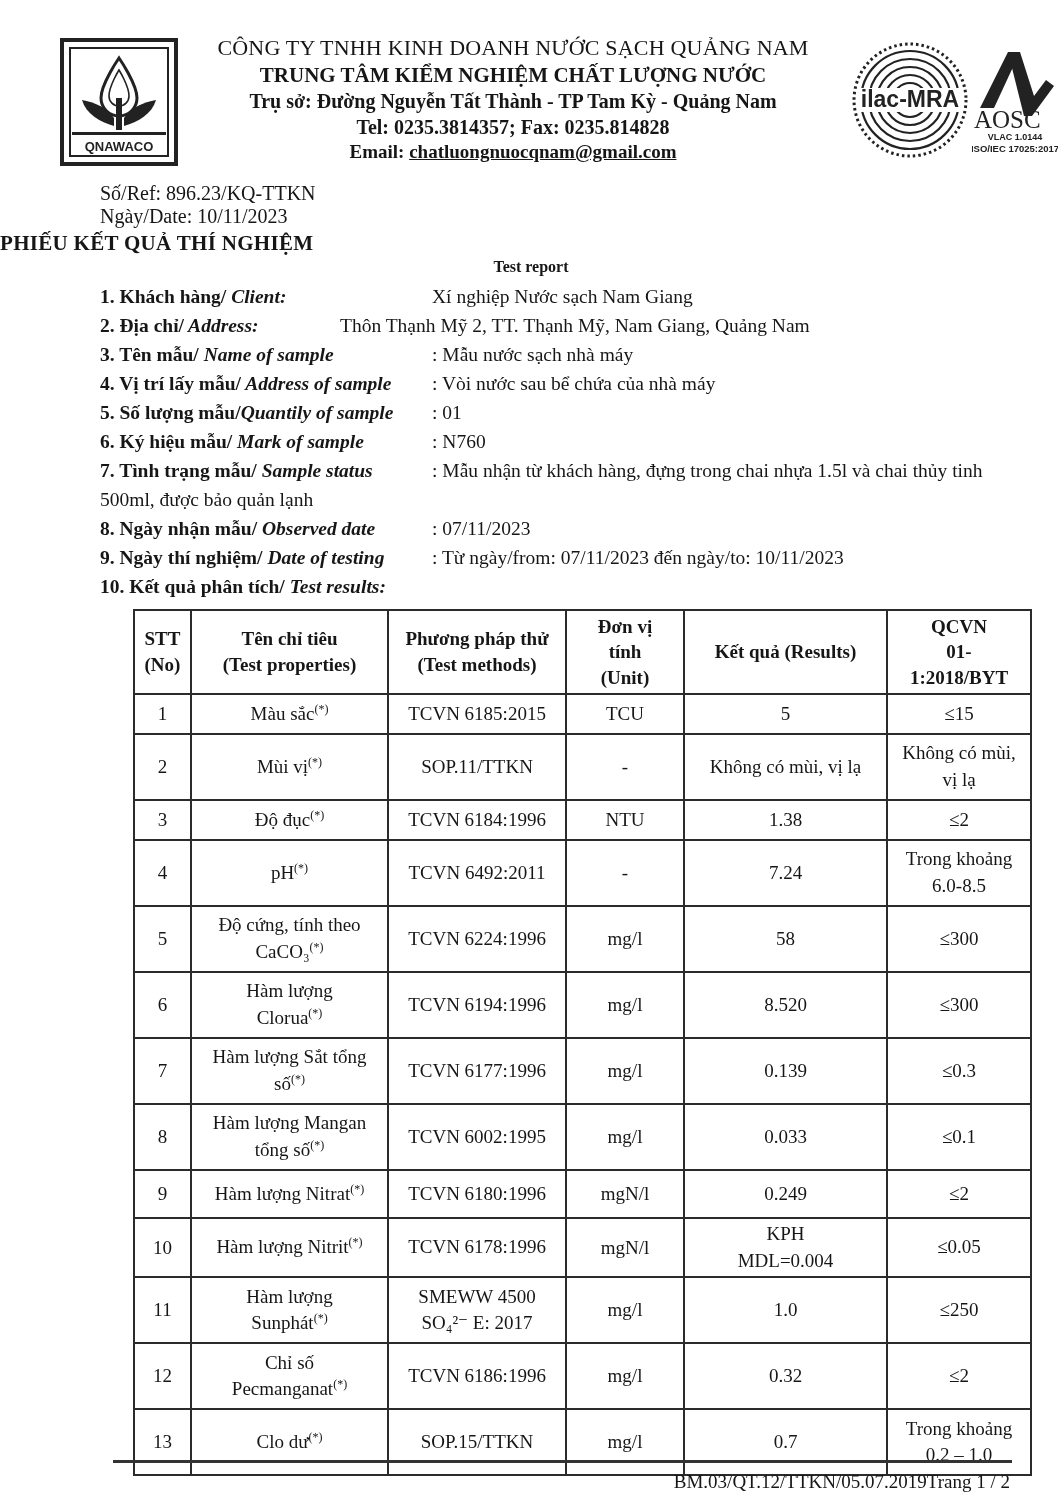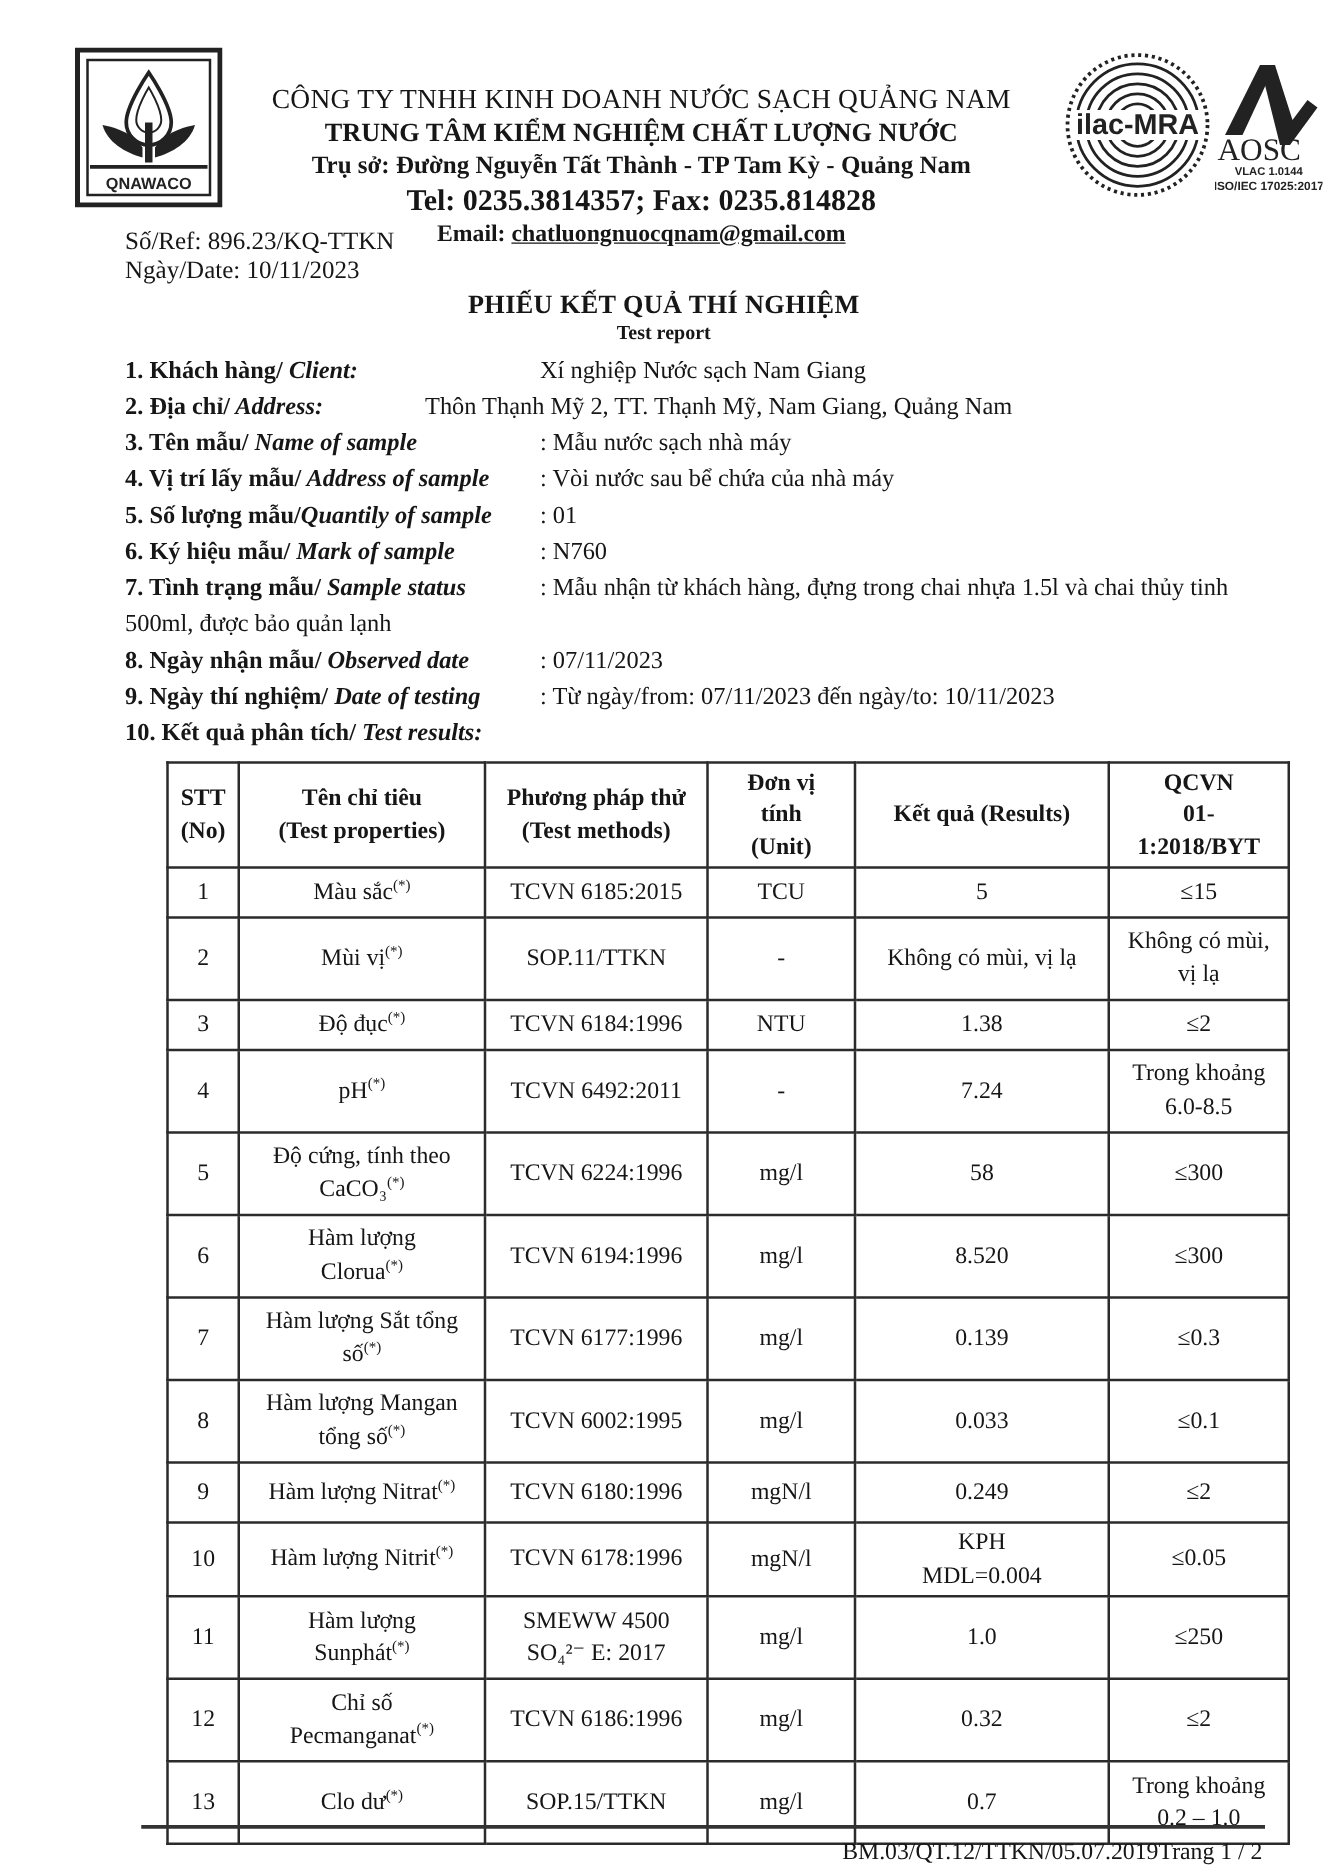--- a/index.html
+++ b/index.html
@@ -8,34 +8,34 @@
     width:1062px; height:1500px; background:#ffffff;
     font-family:"Liberation Serif","DejaVu Serif",serif;
     color:#161616;
   }
   .page { position:relative; width:1062px; height:1500px; overflow:hidden; background:#fff; }
 
   
   .header { position:relative; height:166px; }
   .logo-left { position:absolute; left:60px; top:38px; width:118px; height:128px; }
   .header-center { position:absolute; left:183px; top:34px; width:660px; text-align:center; line-height:1.28; }
-  .h1 { font-size:22px; letter-spacing:0.2px;margin-top:31px; }
+  .h1 { font-size:22px; letter-spacing:0.2px; }
   .h2 { font-size:21px; font-weight:bold; }
   .h3 { font-size:20px; font-weight:bold; }
-  .h4 { font-size:24px; font-weight:bold; }
+  .h4 { font-size:20px; font-weight:bold; }
   .h5 { font-size:19px; font-weight:bold; }
   .email-link { text-decoration:underline;text-align:right; }
   .ilac { position:absolute; left:850px; top:40px; }
   .aosc { position:absolute; left:972px; top:44px; }
 
   
   .ref-row { display:flex; justify-content:space-between; padding:0 52px 0 100px; font-size:20px; margin-top:16px;flex-direction:column; }
 
   
-  .title-vi { text-align:center; font-weight:bold; font-size:21px; margin-top:3px; letter-spacing:0.3px; }
+  .title-vi { text-align:left; font-weight:bold; font-size:21px; margin-top:3px; letter-spacing:0.3px; }
   .title-en { text-align:center; font-weight:bold; font-size:16px; margin-top:2px; }
 
   
   .info { margin:6px 60px 0 100px; font-size:19.5px; line-height:29px; }
   .info-row { }
   .lbl { display:inline-block; vertical-align:top; }
   .w-std { width:332px; }
   .w-sm  { width:240px; }
   .vi { font-weight:bold; }
   .en { font-weight:bold; font-style:italic; }

